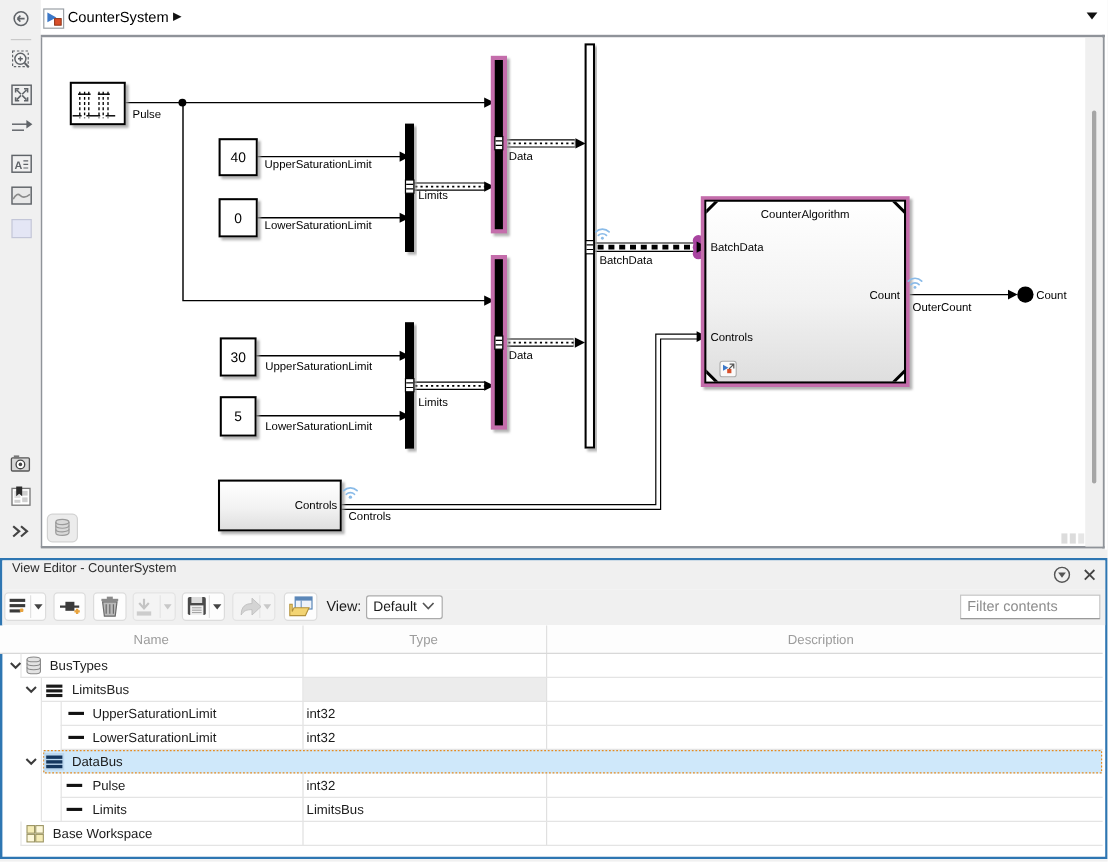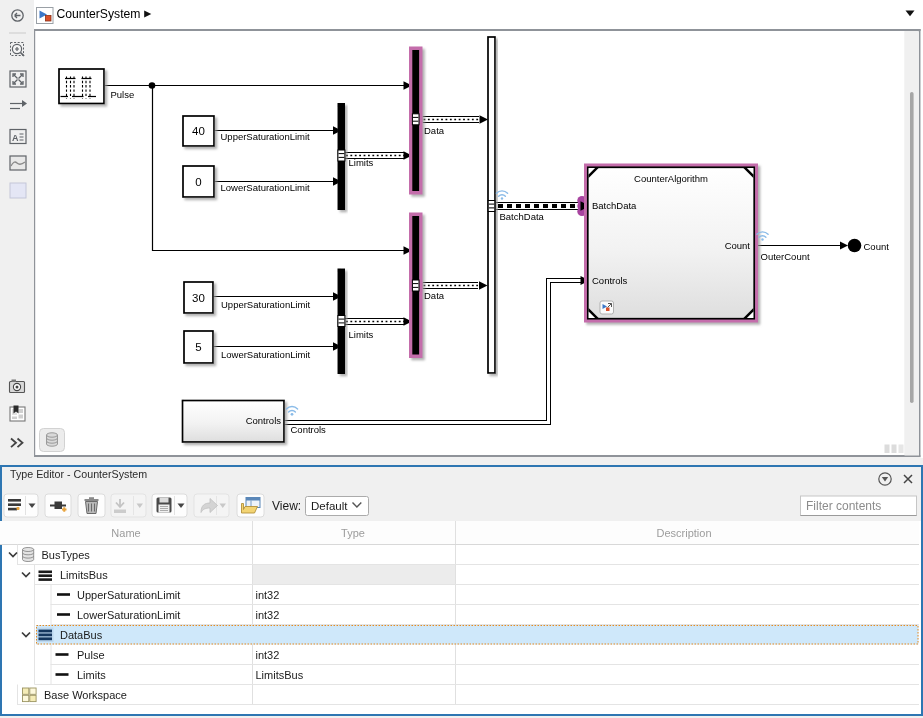--- a/index.html
+++ b/index.html
@@ -293,21 +293,21 @@
 <text x="499.5" y="220">BatchData</text>
 <text x="290.5" y="433.3">Controls</text>
 <text x="760.5" y="259.5">OuterCount</text>
 <text x="863.5" y="249.5">Count</text>
 </g>
 </svg>
 
 <div class="abs" style="left:0;top:465px;width:923px;height:251px;background:#fff;box-shadow:inset 0 0 0 2px #2e76b2;">
 
 <div class="abs" style="left:2px;top:2px;width:919px;height:24px;background:#f0f0f0;"></div>
-<div class="abs" style="left:10px;top:3px;font-size:10.7px;color:#2b2b2b;">Type Editor - CounterSystem</div>
+<div class="abs" style="left:10px;top:3px;font-size:10.7px;color:#2b2b2b;">View Editor - CounterSystem</div>
 <svg class="abs" style="left:876px;top:5px" width="42" height="18">
 <circle cx="9" cy="9" r="6.2" fill="none" stroke="#555" stroke-width="1.2"></circle>
 <path d="M5.8 7 h6.4 l-3.2 4.4 Z" fill="#555"></path>
 <path d="M28 5 l8 8 M36 5 l-8 8" stroke="#444" stroke-width="1.5"></path>
 </svg>
 
 <div class="abs" style="left:2px;top:26px;width:919px;height:30px;background:#f0f0f0;"></div>
 <svg class="abs" style="left:0;top:26px" width="919" height="30">
 <g>
 <rect x="4" y="3" width="34" height="23" rx="3" fill="#fdfdfd" stroke="#dcdcdc"></rect>

